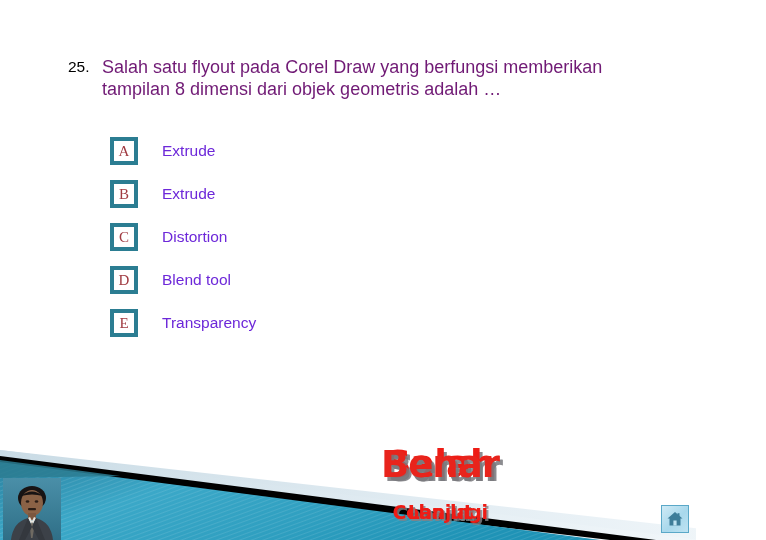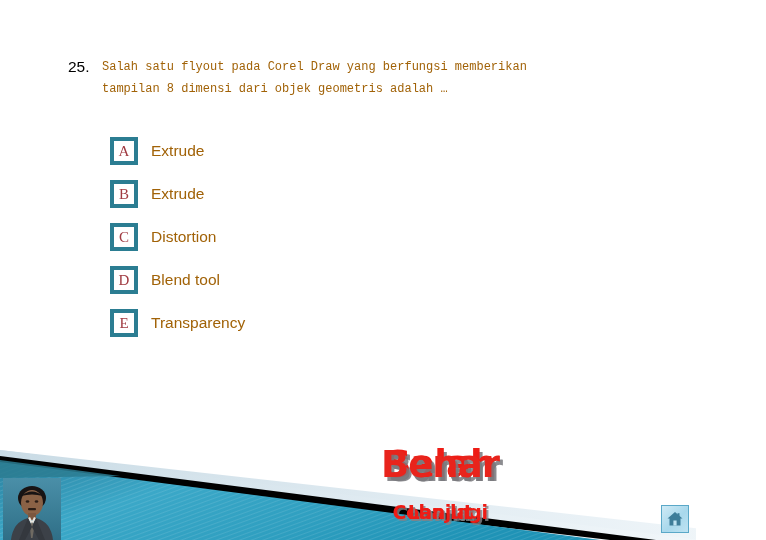--- a/index.html
+++ b/index.html
@@ -31,26 +31,25 @@
   }
   .q-number {
     width: 34px;
     flex: 0 0 34px;
     font-size: 15.5px;
     color: #000000;
     line-height: 22px;
   }
   .q-text {
     flex: 1 1 auto;
-    font-size: 12px;
-    color: #a16207;
+    font-size: 18px;
+    color: #701a75;
     line-height: 22px;
     text-align: justify;
     text-align-last: left;
-    font-family: Liberation Mono, monospace;
   }
 
   
   .options {
     position: absolute;
     left: 110px;
     top: 136px;
   }
   .option-row {
     display: flex;
@@ -68,23 +67,23 @@
     font-size: 15px;
     line-height: 20px;
     text-align: center;
     flex: 0 0 28px;
     display: flex;
     align-items: center;
     justify-content: center;
     font-family: "Liberation Serif", serif;
   }
   .option-label {
-    margin-left: 13px;
+    margin-left: 24px;
     font-size: 15.5px;
-    color: #a16207;
+    color: #6d28d9;
     white-space: nowrap;
   }
 
   
   .banner {
     position: absolute;
     left: 0;
     bottom: 0;
     width: 766px;
     height: 92px;

